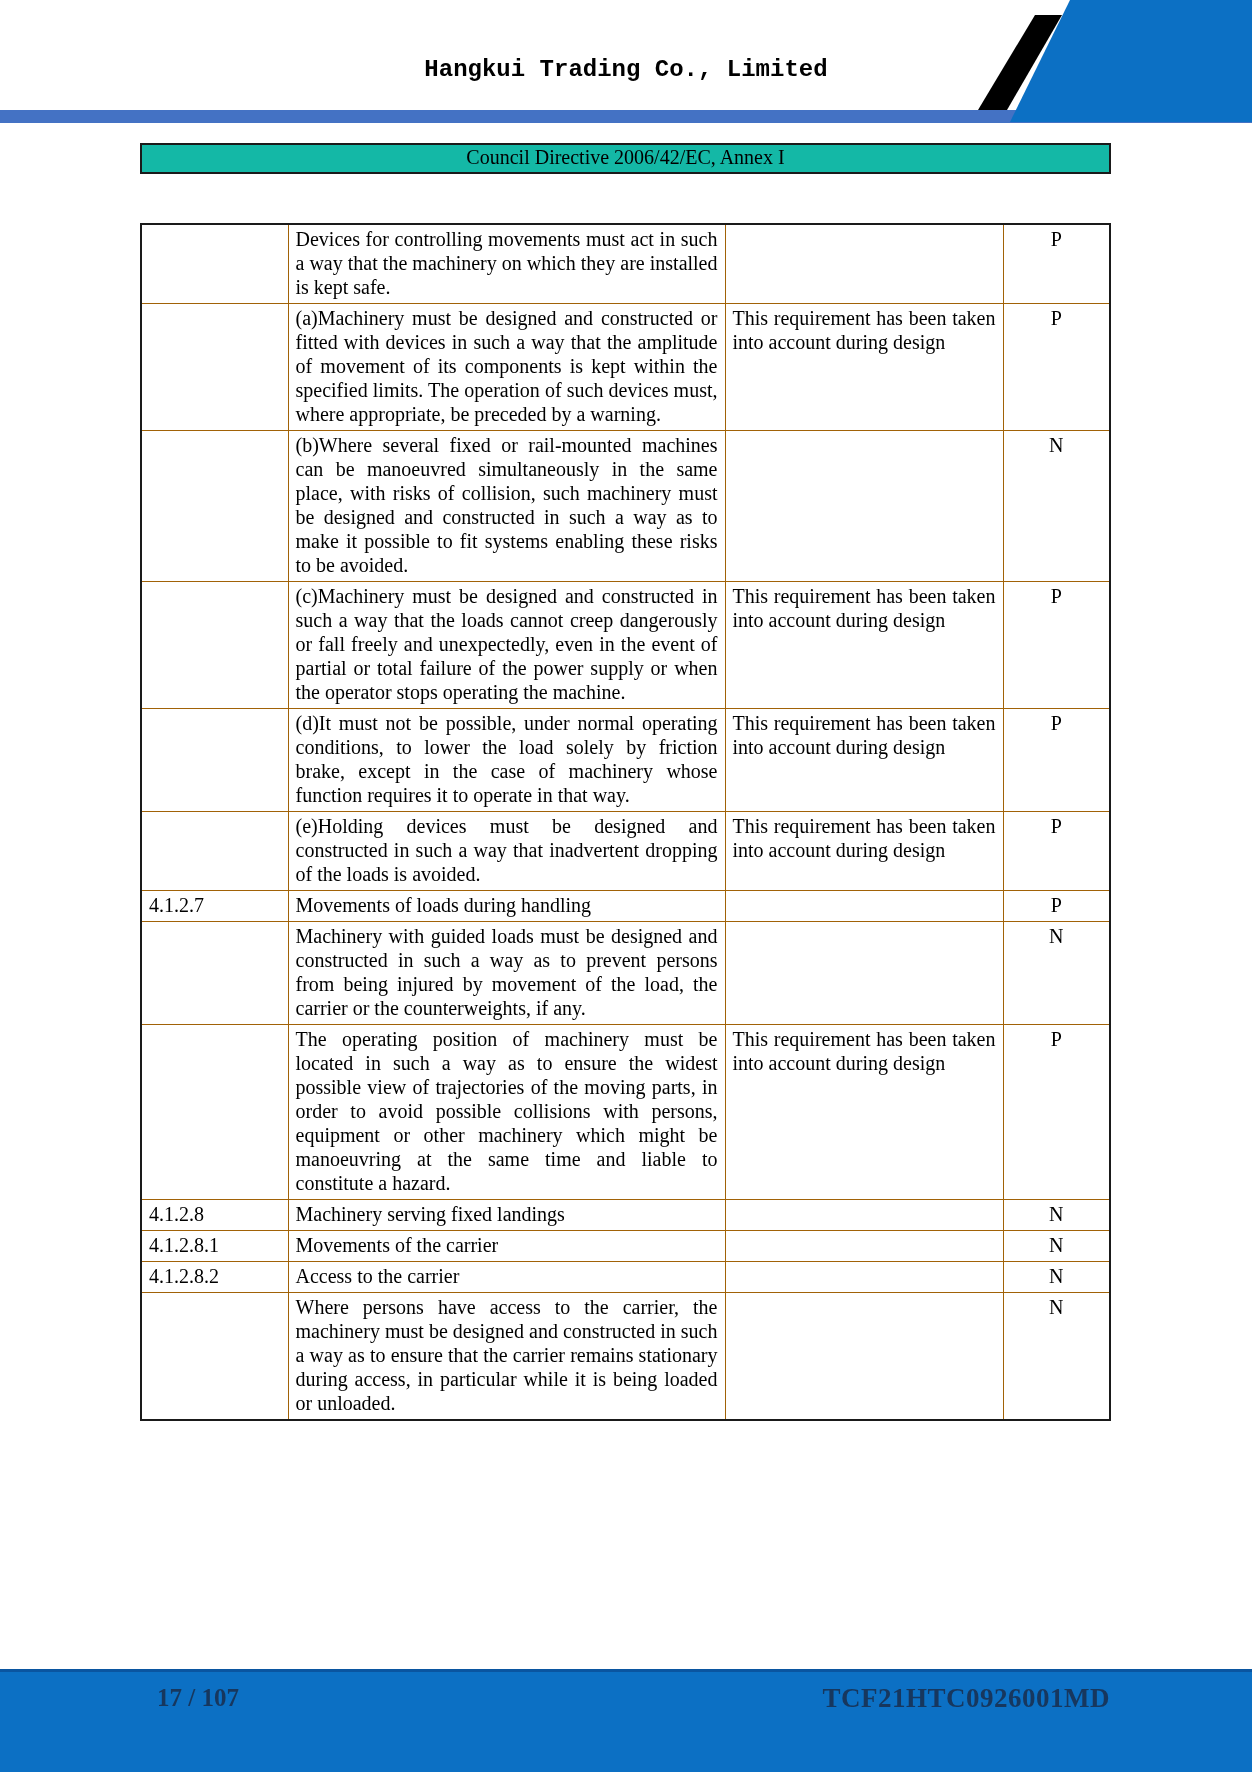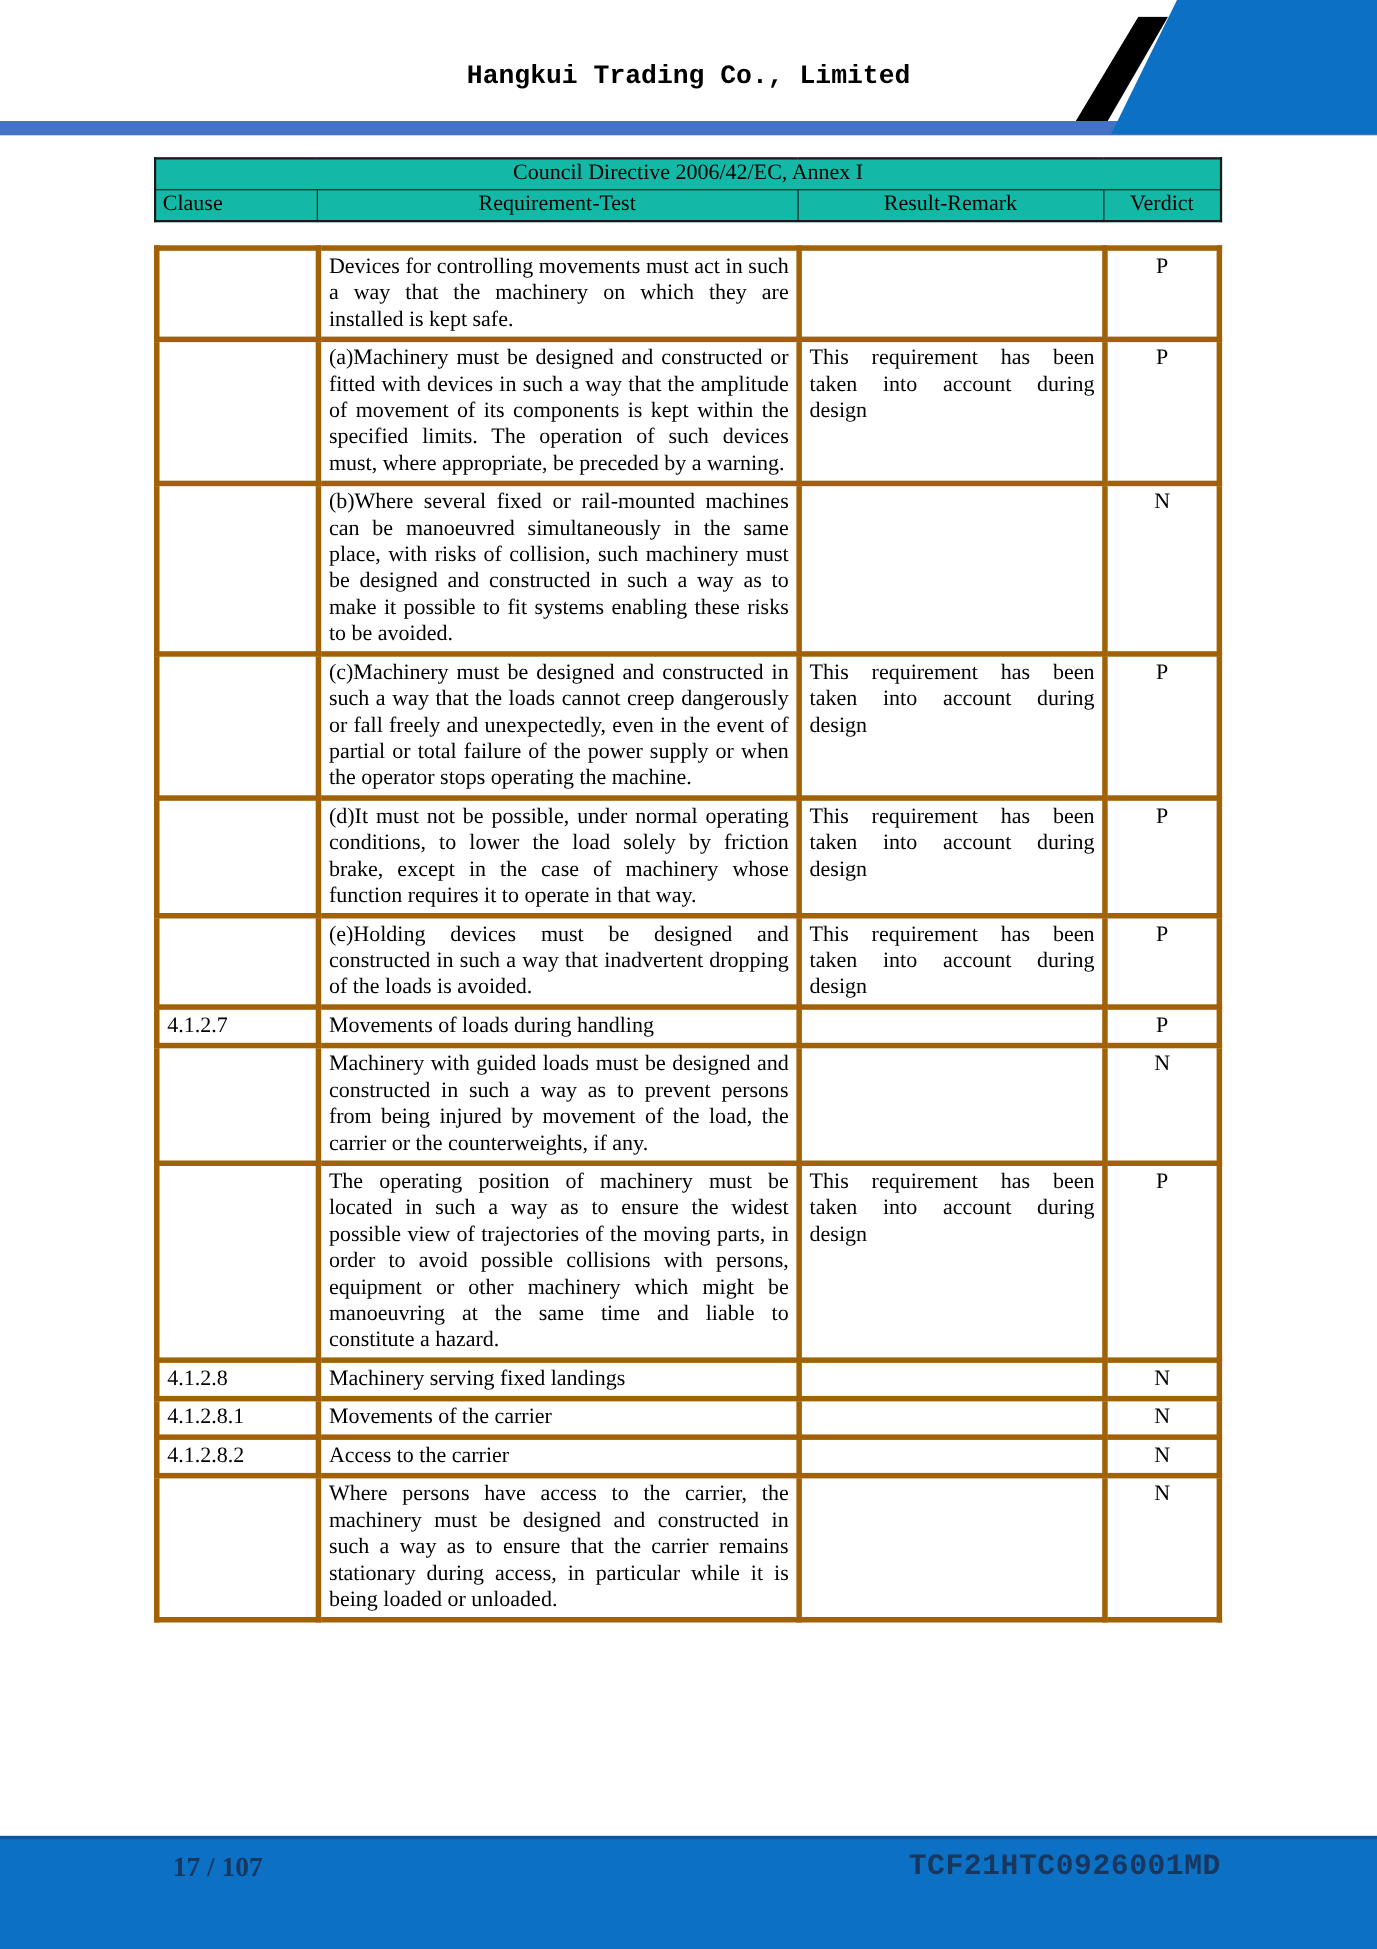--- a/index.html
+++ b/index.html
@@ -65,21 +65,21 @@
 
   
   .body-table {
     position: absolute; top: 223px; left: 140px;
     width: 971px;
     border-collapse: collapse;
     table-layout: fixed;
     border: 2px solid #1a1a1a;
   }
   .body-table td {
-    border: 5px solid #a16207;
+    border: 1px solid #a16207;
     font-size: 20px; line-height: 24px;
     padding: 2px 7px 4px 7px;
     vertical-align: top;
     color: #000;
     word-wrap: break-word;
   }
   .body-table td.clause-cell      { text-align: left; }
   .body-table td.requirement-cell { text-align: justify; }
   .body-table td.remark-cell      { text-align: justify; }
   .body-table td.verdict-cell     { text-align: center; }
@@ -94,21 +94,21 @@
     z-index: 1;
   }
   .page-num {
     position: absolute; left: 157px; top: 12px;
     font-family: "Liberation Serif", serif;
     font-weight: bold; font-size: 25px;
     color: #17375e;
   }
   .doc-code {
     position: absolute; right: 142px; top: 11px;
-    font-family: Liberation Mono, monospace;
+    font-family: Liberation Serif, serif;
     font-weight: bold; font-size: 27px;
     color: #17375e; letter-spacing: 0.5px;
   }
 </style>
 </head>
 <body>
 
 <div class="company">Hangkui Trading Co., Limited</div>
 <div class="top-bar"></div>
 <div class="deco-blue"></div>
@@ -118,26 +118,20 @@
   <colgroup>
     <col style="width:147px">
       <col style="width:437px">
       <col style="width:278px">
       <col>
   </colgroup>
   <tbody>
       <tr>
     <td colspan="4" class="title-cell">Council Directive 2006/42/EC, Annex I</td>
   </tr>
-  <tr>
-    <th class="col-clause">Clause</th>
-    <th class="col-req">Requirement-Test</th>
-    <th class="col-result">Result-Remark</th>
-    <th class="col-verdict">Verdict</th>
-  </tr>
 </tbody>
   </table>
 
 <table class="body-table">
   <colgroup>
     <col style="width:147px">
       <col style="width:437px">
       <col style="width:278px">
       <col>
   </colgroup>

